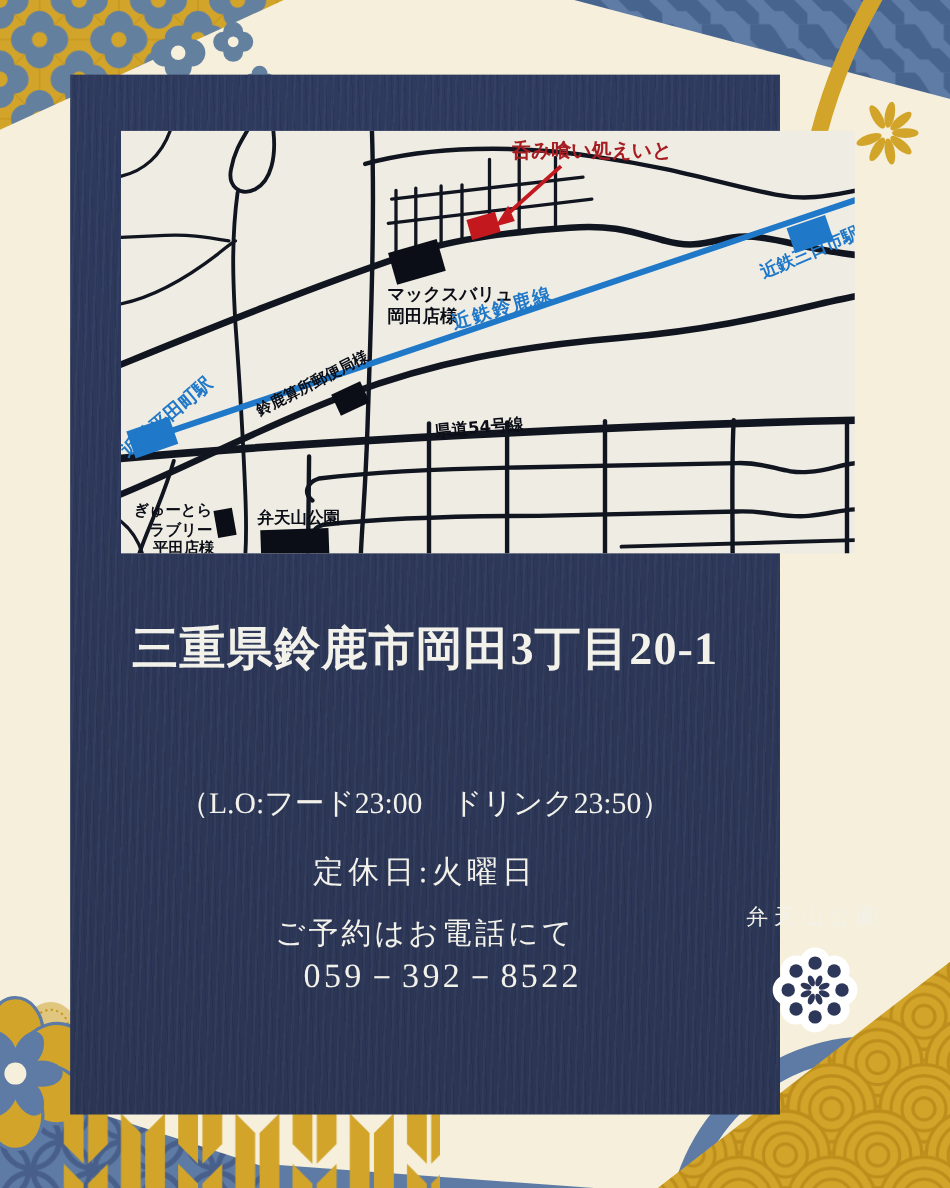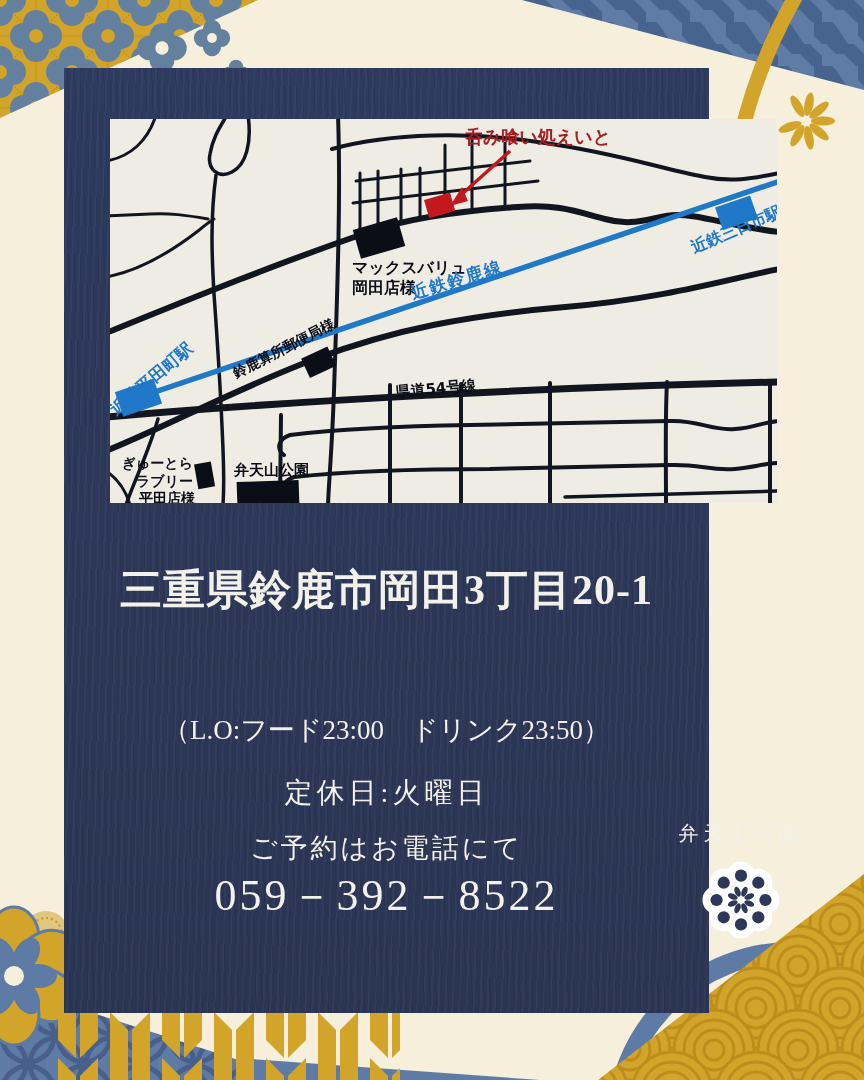--- a/index.html
+++ b/index.html
@@ -16,21 +16,21 @@
     color:#f2f1ea;
   }
   .map-wrap{position:absolute;left:46px;top:51px;width:667px;height:384px;background:#efece4;}
   .map-wrap svg{display:block;width:667px;height:384px;font-family:"DejaVu Sans","Liberation Sans",sans-serif;font-weight:bold;}
   .txt{position:absolute;left:0;width:100%;text-align:center;white-space:nowrap;}
   .address{top:494px;font-size:42px;letter-spacing:1px;font-weight:600;}
   .hours1{top:604px;font-size:28px;letter-spacing:1px;}
   .hours2{top:644px;font-size:27px;}
   .closed{top:706px;font-size:28px;letter-spacing:4px;}
   .reserve{top:762px;font-size:27px;letter-spacing:3px;}
-  .phone{top:798px;font-size:44px;letter-spacing:3px;}
+  .phone{top:798px;font-size:31px;letter-spacing:3px;margin-left:16px;}
   .logo{position:absolute;left:594px;top:752px;width:166px;text-align:center;}
   .logo-tagline{font-size:20px;letter-spacing:5px;}
   .crest{display:block;margin:6px auto 0;width:94px;height:94px;}
   .logo-name{font-size:43px;letter-spacing:7px;font-weight:600;margin-top:-4px;}
 </style>
 </head>
 <body>
 
 <div class="stage">
 

